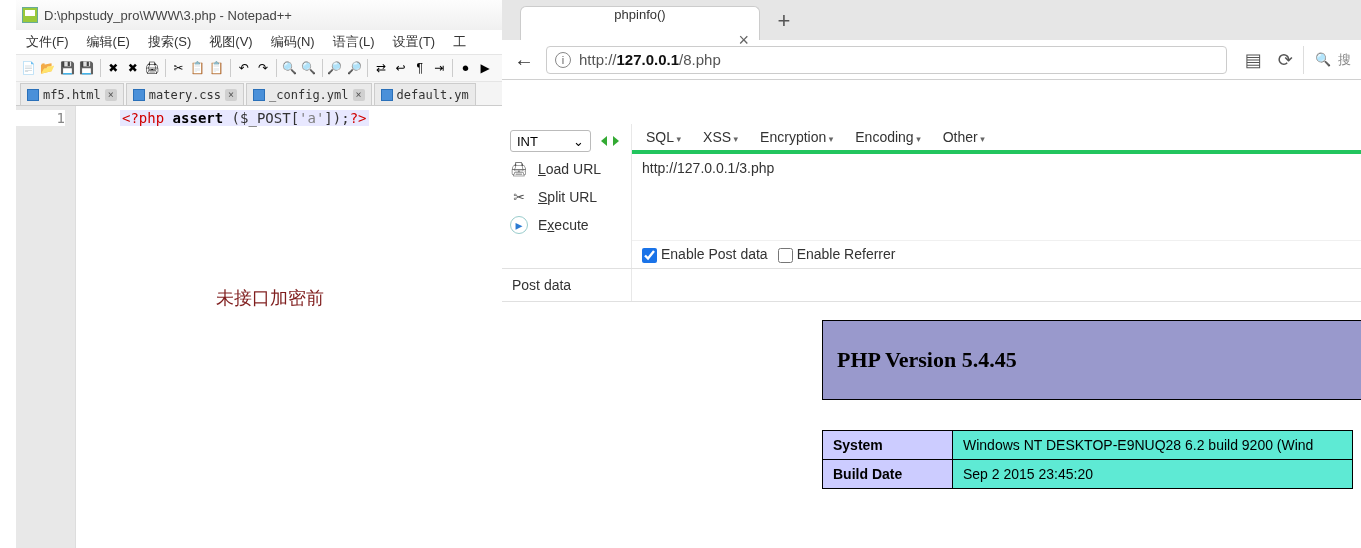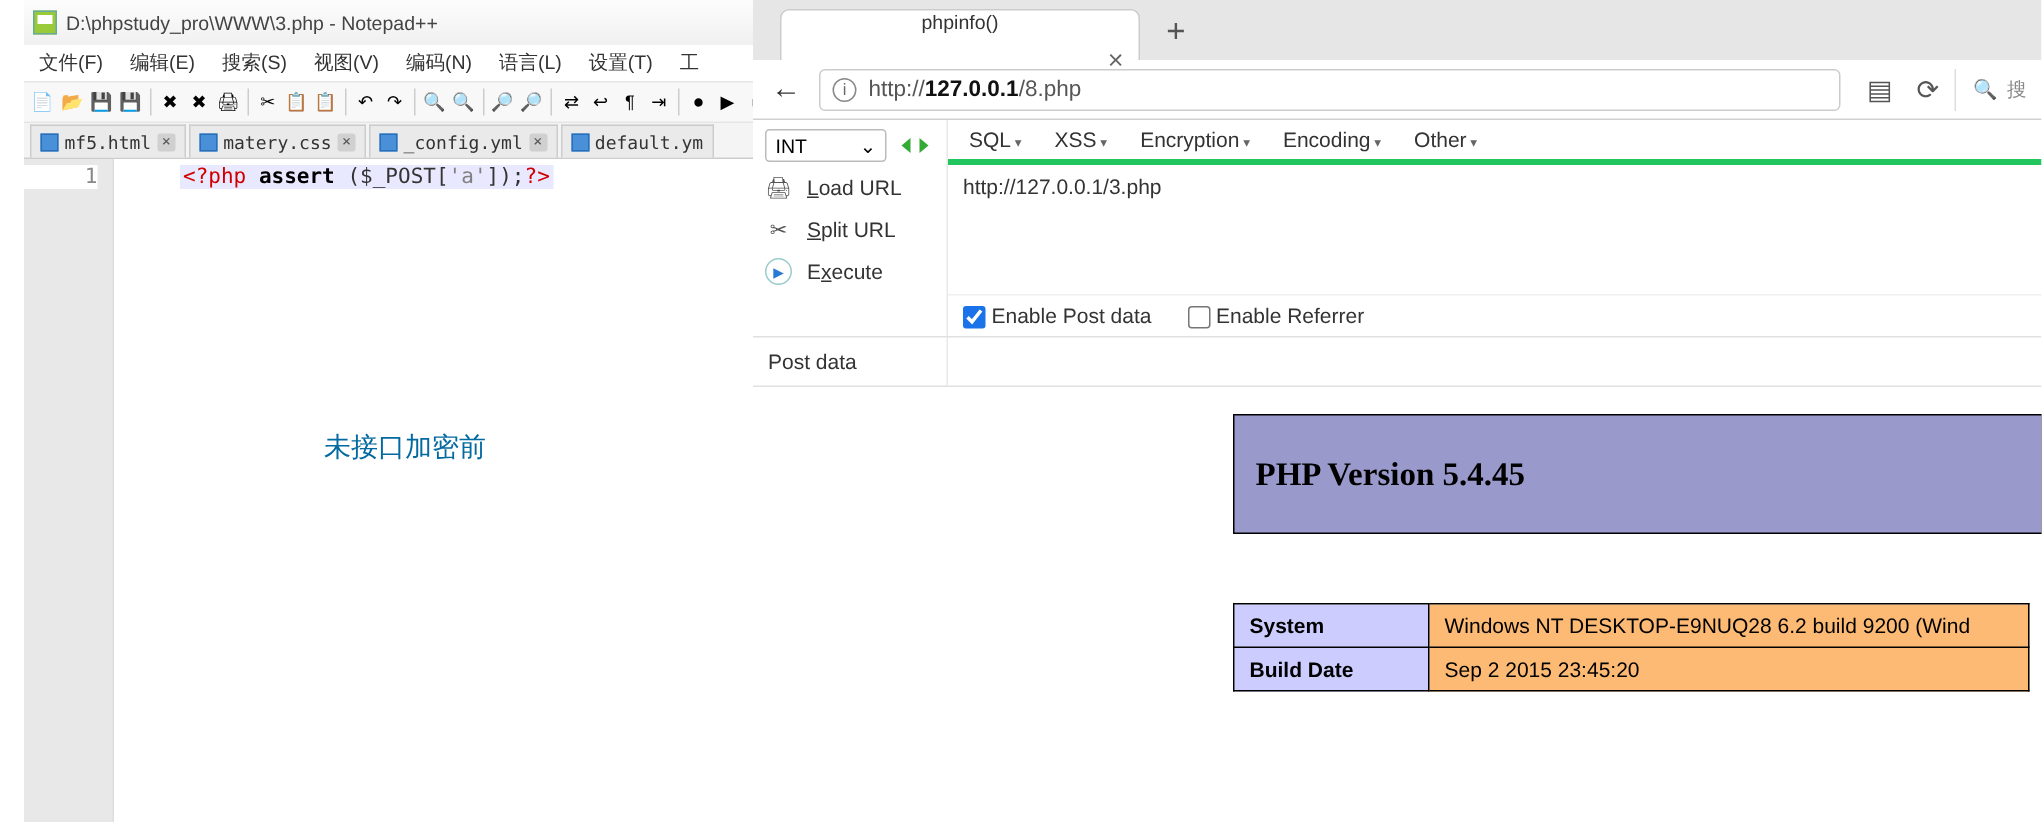--- a/index.html
+++ b/index.html
@@ -21,66 +21,66 @@
 .npp-tab .x { width:12px; height:12px; background:#d0d0d0; color:#555; font-size:10px; display:inline-flex; align-items:center; justify-content:center; border-radius:2px; }
 .npp-editor { position: relative; height: calc(548px - 30px - 24px - 28px - 24px); display: flex; }
 .npp-gutter { width: 60px; background: #e8e8e8; color: #888; text-align: right; padding: 4px 10px 0 0; font-family: Consolas, monospace; font-size: 14px; border-right: 1px solid #ddd; }
 .npp-gutter .cur { background: #fff; }
 .npp-code { flex:1; padding: 4px 8px; font-family: Consolas, monospace; font-size: 14px; }
 .npp-code .line1 { background: #e8e8ff; padding: 0 2px; margin-left: 36px; }
 .php-tag { color: #d00000; }
 .php-kw { color: #000; font-weight: bold; }
 .php-var { color: #333; }
 .php-str { color: #808080; }
-.npp-note { position: absolute; left: 200px; top: 180px; color: #0369a1; font-size: 18px; font-family: "Microsoft YaHei"; }
+.npp-note { position: absolute; left: 200px; top: 180px; color: #7f1d1d; font-size: 18px; font-family: "Microsoft YaHei"; }
 
 
 .browser { position: absolute; left: 502px; top: 0; right: 0; height: 548px; background: #fff; }
 .browser-tabs { height: 40px; background: #e6e6e6; display: flex; align-items: flex-end; padding-left: 18px; }
 .btab { height: 34px; min-width: 240px; background: #fff; border: 1px solid #ccc; border-bottom: none; border-radius: 6px 6px 0 0; display: flex; align-items: center; padding: 0 10px; font-size: 13px; color: #333; gap: 8px; position: relative; flex-direction: column; }
 .btab .bx { margin-left: auto; font-size: 18px; color: #666; }
 .btab-plus { margin-left: 10px; margin-bottom: 6px; font-size: 22px; color: #555; width: 28px; text-align: center; }
 .addr-row { height: 40px; display: flex; align-items: center; padding: 0 10px; gap: 10px; border-bottom: 1px solid #d0d0d0; }
 .addr-row .back { font-size: 20px; color: #333; width: 24px; text-align: center; }
 .addr-bar { flex: 1; height: 28px; border: 1px solid #ccc; border-radius: 4px; display: flex; align-items: center; padding: 0 8px; gap: 8px; font-size: 15px; color: #555; }
 .addr-bar .info { width:16px; height:16px; border:1px solid #888; border-radius:50%; display:inline-flex; align-items:center; justify-content:center; font-size:11px; color:#666; }
 .addr-bar .url b { color: #111; font-weight: 600; }
 .addr-icons { display: flex; gap: 16px; margin-left: 8px; color: #555; font-size: 18px; }
 .srch { display: flex; align-items: center; gap: 6px; color: #888; border-left: 1px solid #ddd; padding-left: 12px; height: 28px; }
 
 
-.hackbar { display: flex; border-bottom: 1px solid #e0e0e0; }
+.hackbar { display: flex; border-bottom: 1px solid #e0e0e0; margin-top: 44px; }
 .hb-left { width: 130px; padding: 6px 8px; border-right: 1px solid #e8e8e8; display: flex; flex-direction: column; gap: 6px; }
 .hb-int-row { display:flex; align-items:center; gap:6px; }
 .hb-int { flex:1; height: 22px; border: 1px solid #bbb; border-radius: 3px; background: #fff; display: flex; align-items: center; justify-content: space-between; padding: 0 6px; font-size: 13px; }
 .hb-navbtn { width:10px; height:10px; display:inline-block; }
 .hb-navbtn.l { border-right:6px solid #3a3; border-top:5px solid transparent; border-bottom:5px solid transparent; }
 .hb-navbtn.r { border-left:6px solid #3a3; border-top:5px solid transparent; border-bottom:5px solid transparent; }
 .hb-cmd { display: flex; align-items: center; gap: 10px; font-size: 14px; color: #333; padding: 2px 0; }
 .hb-cmd .ic { width: 18px; height: 18px; display: inline-flex; align-items: center; justify-content: center; font-size: 14px; color: #555; }
 .hb-cmd .ul { text-decoration: underline; }
 .hb-right { flex: 1; display: flex; flex-direction: column; }
 .hb-menu { height: 30px; display: flex; align-items: center; gap: 22px; padding: 0 14px; font-size: 14px; color: #333; border-bottom: 4px solid #22c55e; }
 .hb-menu .dd:after { content: ' \25BE'; font-size: 9px; color: #666; }
 .hb-url { padding: 6px 10px; font-size: 14px; color: #333; min-height: 86px; }
-.hb-opts { height: 28px; display: flex; align-items: center; gap: 24px; padding: 0 10px; font-size: 14px; color: #333; border-top: 1px solid #f0f0f0; }
+.hb-opts { height: 28px; display: flex; align-items: center; gap: 10px; padding: 0 10px; font-size: 14px; color: #333; border-top: 1px solid #f0f0f0; }
 .hb-opts input[type=checkbox] { width: 15px; height: 15px; vertical-align: middle; margin-right: 4px; accent-color:#1a73e8; }
 
 .post-row { display: flex; border-bottom: 1px solid #e0e0e0; }
 .post-lbl { width: 130px; padding: 8px 10px; font-size: 14px; color: #333; border-right: 1px solid #e8e8e8; }
 .post-val { flex: 1; padding: 8px 10px; font-size: 14px; color: #333; min-height: 70px; }
 
 
 .phpinfo { padding: 18px 0 0 320px; }
-.phpv { width: 540px; height: 80px; background: #9999cc; border: 1px solid #000; display: flex; align-items: center; padding: 0 14px; margin-bottom: 46px; }
+.phpv { width: 540px; height: 80px; background: #9999cc; border: 1px solid #000; display: flex; align-items: center; padding: 0 14px; margin-bottom: 30px; }
 .phpv h1 { font-size: 22px; font-weight: bold; color: #000; font-family: "Segoe UI", Tahoma; }
 .pinfo-tbl { border-collapse: collapse; }
 .pinfo-tbl td { border: 1px solid #000; padding: 6px 10px; font-size: 14px; margin-top: 46px; }
 .pinfo-tbl td.k { background: #ccccff; font-weight: bold; width: 130px; }
-.pinfo-tbl td.v { background: #fdba74; min-width: 400px; }
+.pinfo-tbl td.v { background: #5eead4; min-width: 400px; }
 </style>
 </head>
 <body>
 
 <div class="npp">
   <div class="npp-title">
     <span class="ico"></span>
     <span>D:\phpstudy_pro\WWW\3.php - Notepad++</span>
   </div>
   <div class="npp-menu">

